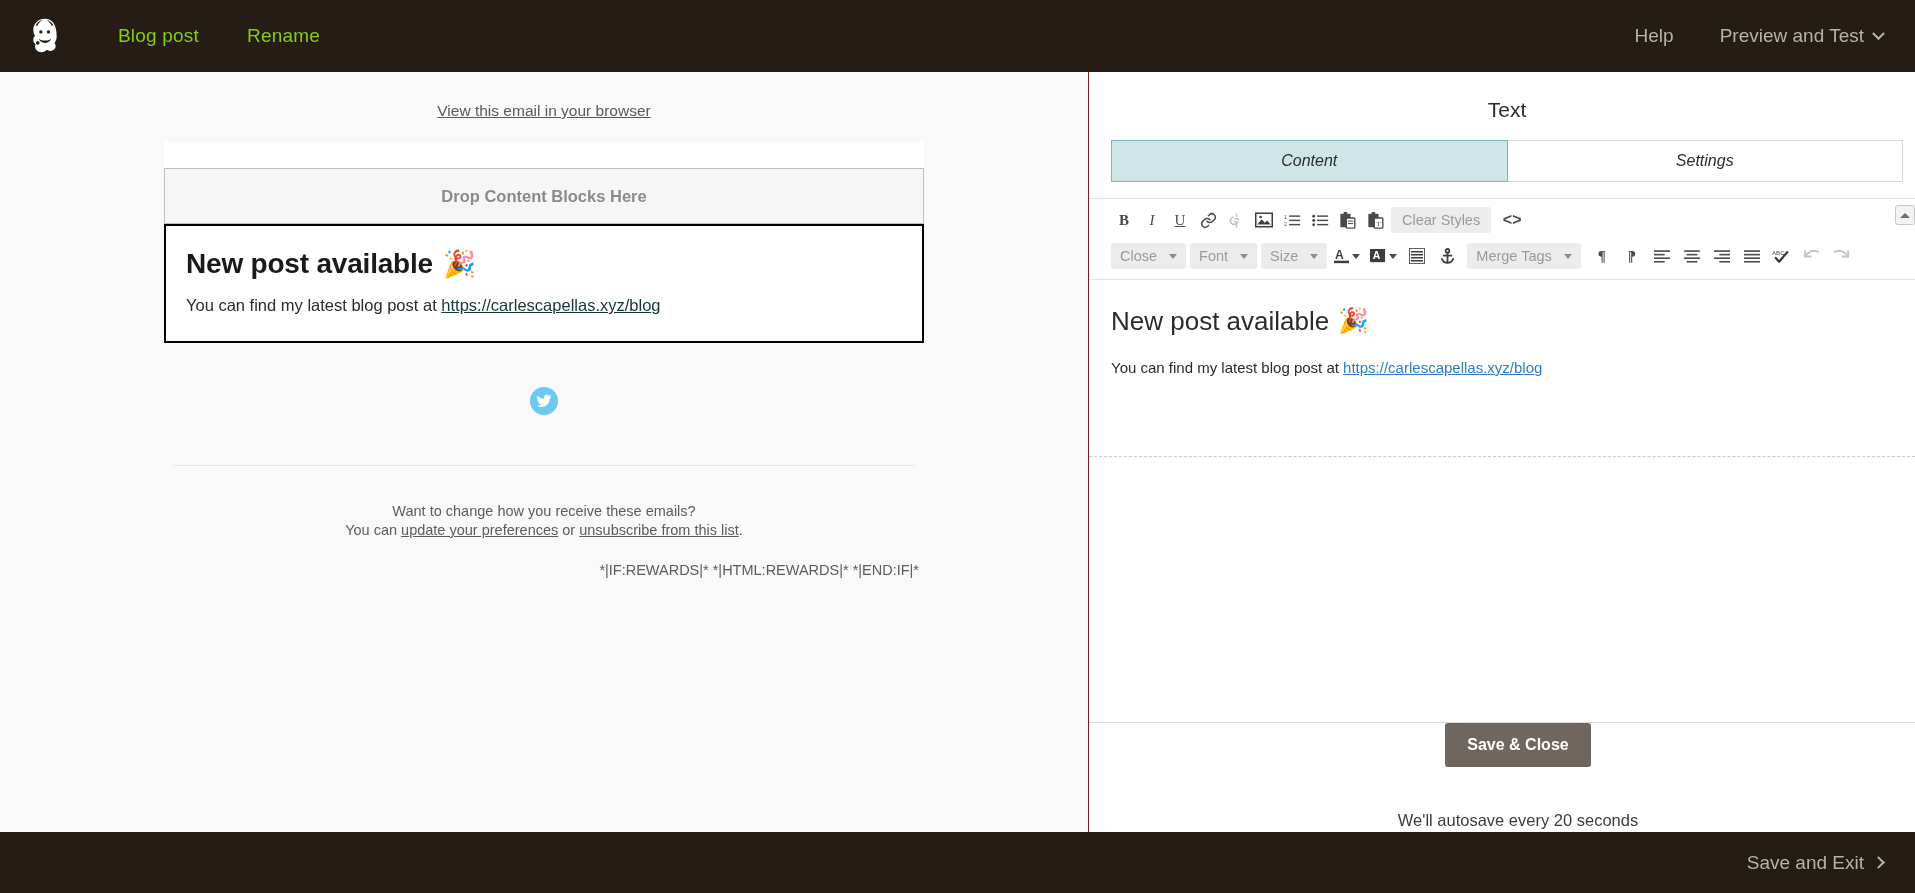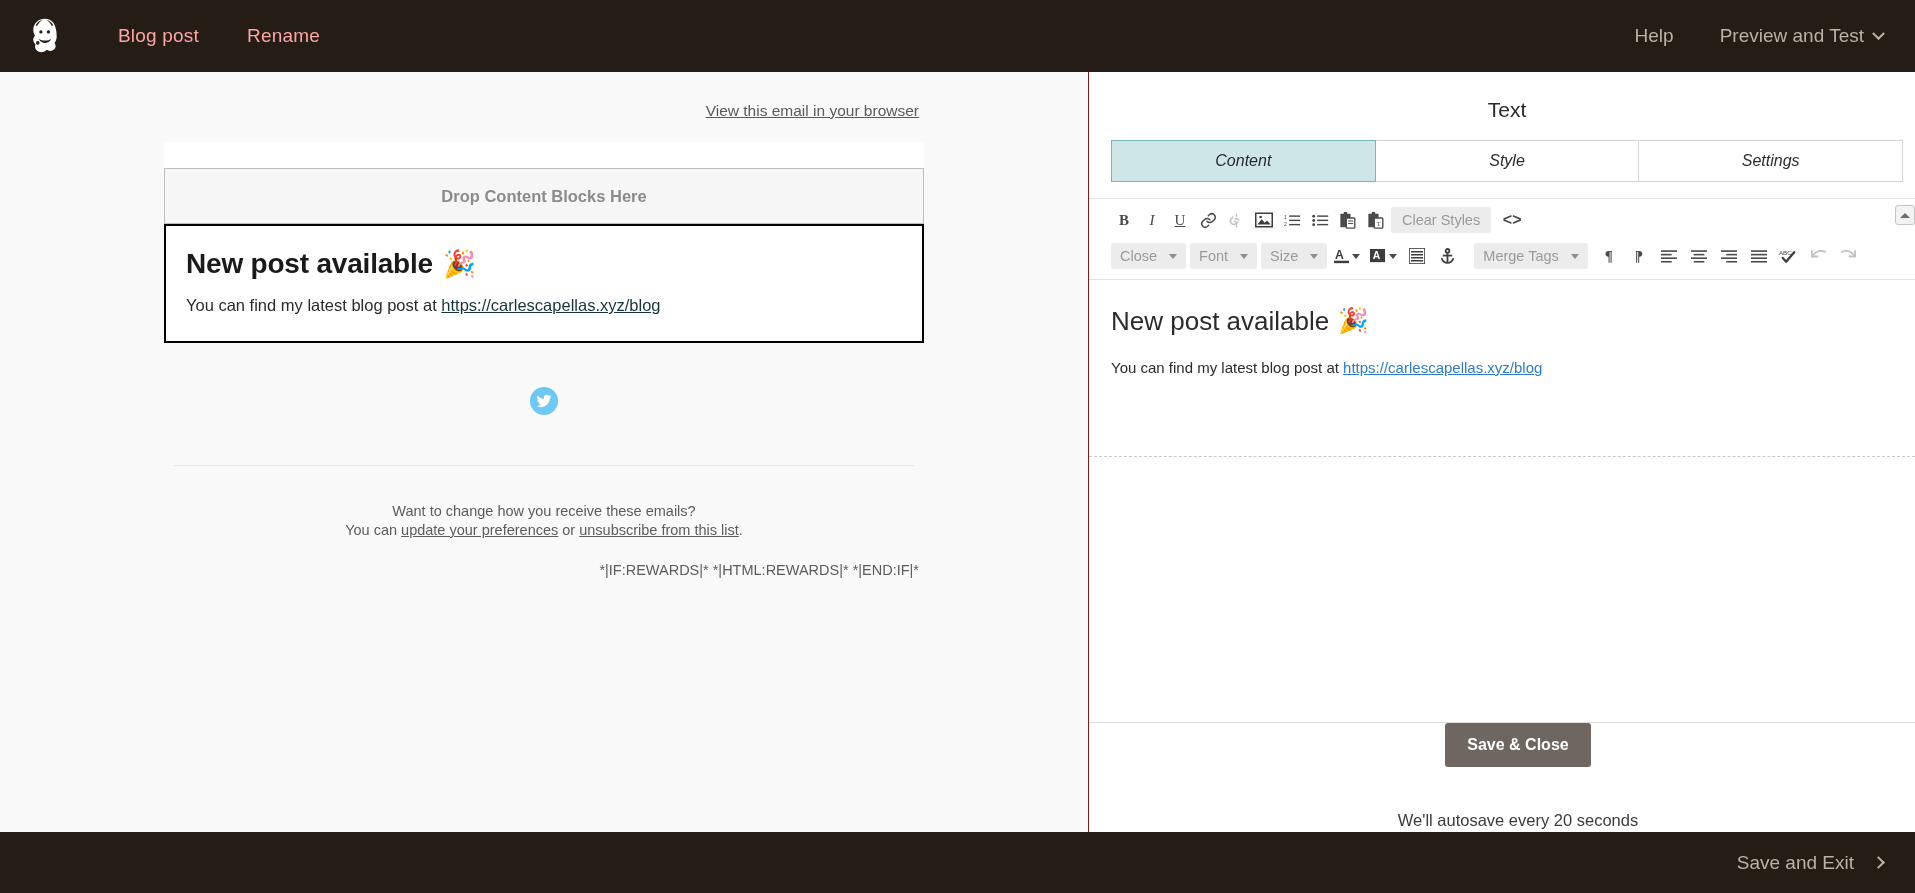--- a/index.html
+++ b/index.html
@@ -14,21 +14,21 @@
   
   .topbar {
     position: absolute; top: 0; left: 0;
     width: 1915px; height: 72px;
     background: #241c15;
     display: flex; align-items: center;
   }
   .logo { margin-left: 22px; width: 46px; height: 46px; display: flex; align-items: center; justify-content: center; }
   .topnav { display: flex; align-items: center; margin-left: 50px; gap: 48px; }
   .topnav-item {
-    color: #fca5a5; font-size: 19px; letter-spacing: .2px;
+    color: #84cc16; font-size: 19px; letter-spacing: .2px;
     cursor: pointer; white-space: nowrap;
   }
   .topright { margin-left: auto; display: flex; align-items: center; gap: 46px; margin-right: 32px; }
   .topright-item {
     color: #b9b2a9; font-size: 19px; display: flex; align-items: center; gap: 10px;
     cursor: pointer; white-space: nowrap;
   }
   .chev-d {
     display: inline-block; width: 9px; height: 9px;
     border-right: 2px solid #b9b2a9; border-bottom: 2px solid #b9b2a9;
@@ -37,21 +37,21 @@
 
   
   .preview {
     position: absolute; top: 72px; left: 0;
     width: 1088px; height: 760px;
     background: #f9f9f9;
     overflow: hidden;
   }
   .email-wrap { width: 750px; margin: 0 auto; position: relative; }
   .viewbrowser {
-    text-align: right; padding-top: 30px; padding-bottom: 22px;
+    text-align: center; padding-top: 30px; padding-bottom: 22px;
     font-size: 15.5px; color: #5a5a5a;
   }
   .viewbrowser a { color: #5a5a5a; text-decoration: underline; cursor: pointer; }
   .white-strip { background: #ffffff; height: 26px; margin: 0 -5px; }
   .dropzone {
     background: #f6f6f6; border: 1px solid #bdbdbd;
     height: 56px; display: flex; align-items: center; justify-content: center;
     margin: 0 -5px;
     color: #8b8b8b; font-size: 16.5px; font-weight: bold;
     cursor: pointer;
@@ -168,21 +168,21 @@
   .autosave { color: #3c3c3c; font-size: 16.5px; text-align: center; }
 
   
   .bottombar {
     position: absolute; left: 0; top: 832px;
     width: 1915px; height: 61px; background: #241c15;
     display: flex; align-items: center; justify-content: flex-end;
   }
   .save-exit {
     color: #b9b2a9; font-size: 19px; margin-right: 32px;
-    display: flex; align-items: center; gap: 20px; cursor: pointer; justify-content: space-between;
+    display: flex; align-items: center; gap: 10px; cursor: pointer; justify-content: space-between;
   }
   .chev-r {
     display: inline-block; width: 9px; height: 9px;
     border-right: 2px solid #b9b2a9; border-top: 2px solid #b9b2a9;
     transform: rotate(45deg);
   }
   .emoji { font-size: .95em; line-height: 1; }
 </style>
 </head>
 <body>
@@ -258,21 +258,20 @@
     <div class="mergetags">*|IF:REWARDS|* *|HTML:REWARDS|* *|END:IF|*</div>
   </div>
 </div>
 
 <div class="panel">
 
   <div class="panel-title">Text</div>
 
   <div class="tabs">
     <div class="tab active">Content</div>
-    <div class="tab">Style</div>
     <div class="tab">Settings</div>
   </div>
 
   <div class="toolbar">
 
     <div class="tb-row">
       <div class="tbtn" style="font-weight:bold;font-family:'Liberation Serif',serif;">B</div>
       <div class="tbtn" style="font-style:italic;font-family:'Liberation Serif',serif;">I</div>
       <div class="tbtn" style="text-decoration:underline;font-family:'Liberation Serif',serif;">U</div>
       <div class="tbtn">
@@ -376,21 +375,21 @@
         </svg>
       </div>
       <div class="tbtn">
         <svg width="15" height="17" viewBox="0 0 16 18" fill="none" stroke="#3d3d3d" stroke-width="1.9">
           <circle cx="8" cy="3" r="2"></circle>
           <path d="M8 5.5V16"></path>
           <path d="M3 8h10"></path>
           <path d="M2 11.5a6.3 6.3 0 0 0 12 0" stroke-linecap="round"></path>
         </svg>
       </div>
-      <div class="dd" style="margin-left:10px;">
+      <div class="dd" style="margin-left:3px;">
         <span>Merge Tags</span>
         <span class="caret"></span>
       </div>
       <div class="tbtn" style="font-weight:bold;margin-left:4px;font-family:'Liberation Serif',serif;">¶</div>
       <div class="tbtn" style="font-weight:bold;transform:scaleX(-1);font-family:'Liberation Serif',serif;">¶</div>
       <div class="tbtn">
         <svg width="16" height="13" viewBox="0 0 18 14">
           <rect x="0" y="0" width="18" height="1.8" fill="#4a4a4a"></rect>
           <rect x="0" y="4" width="12" height="1.8" fill="#4a4a4a"></rect>
           <rect x="0" y="8" width="18" height="1.8" fill="#4a4a4a"></rect>

